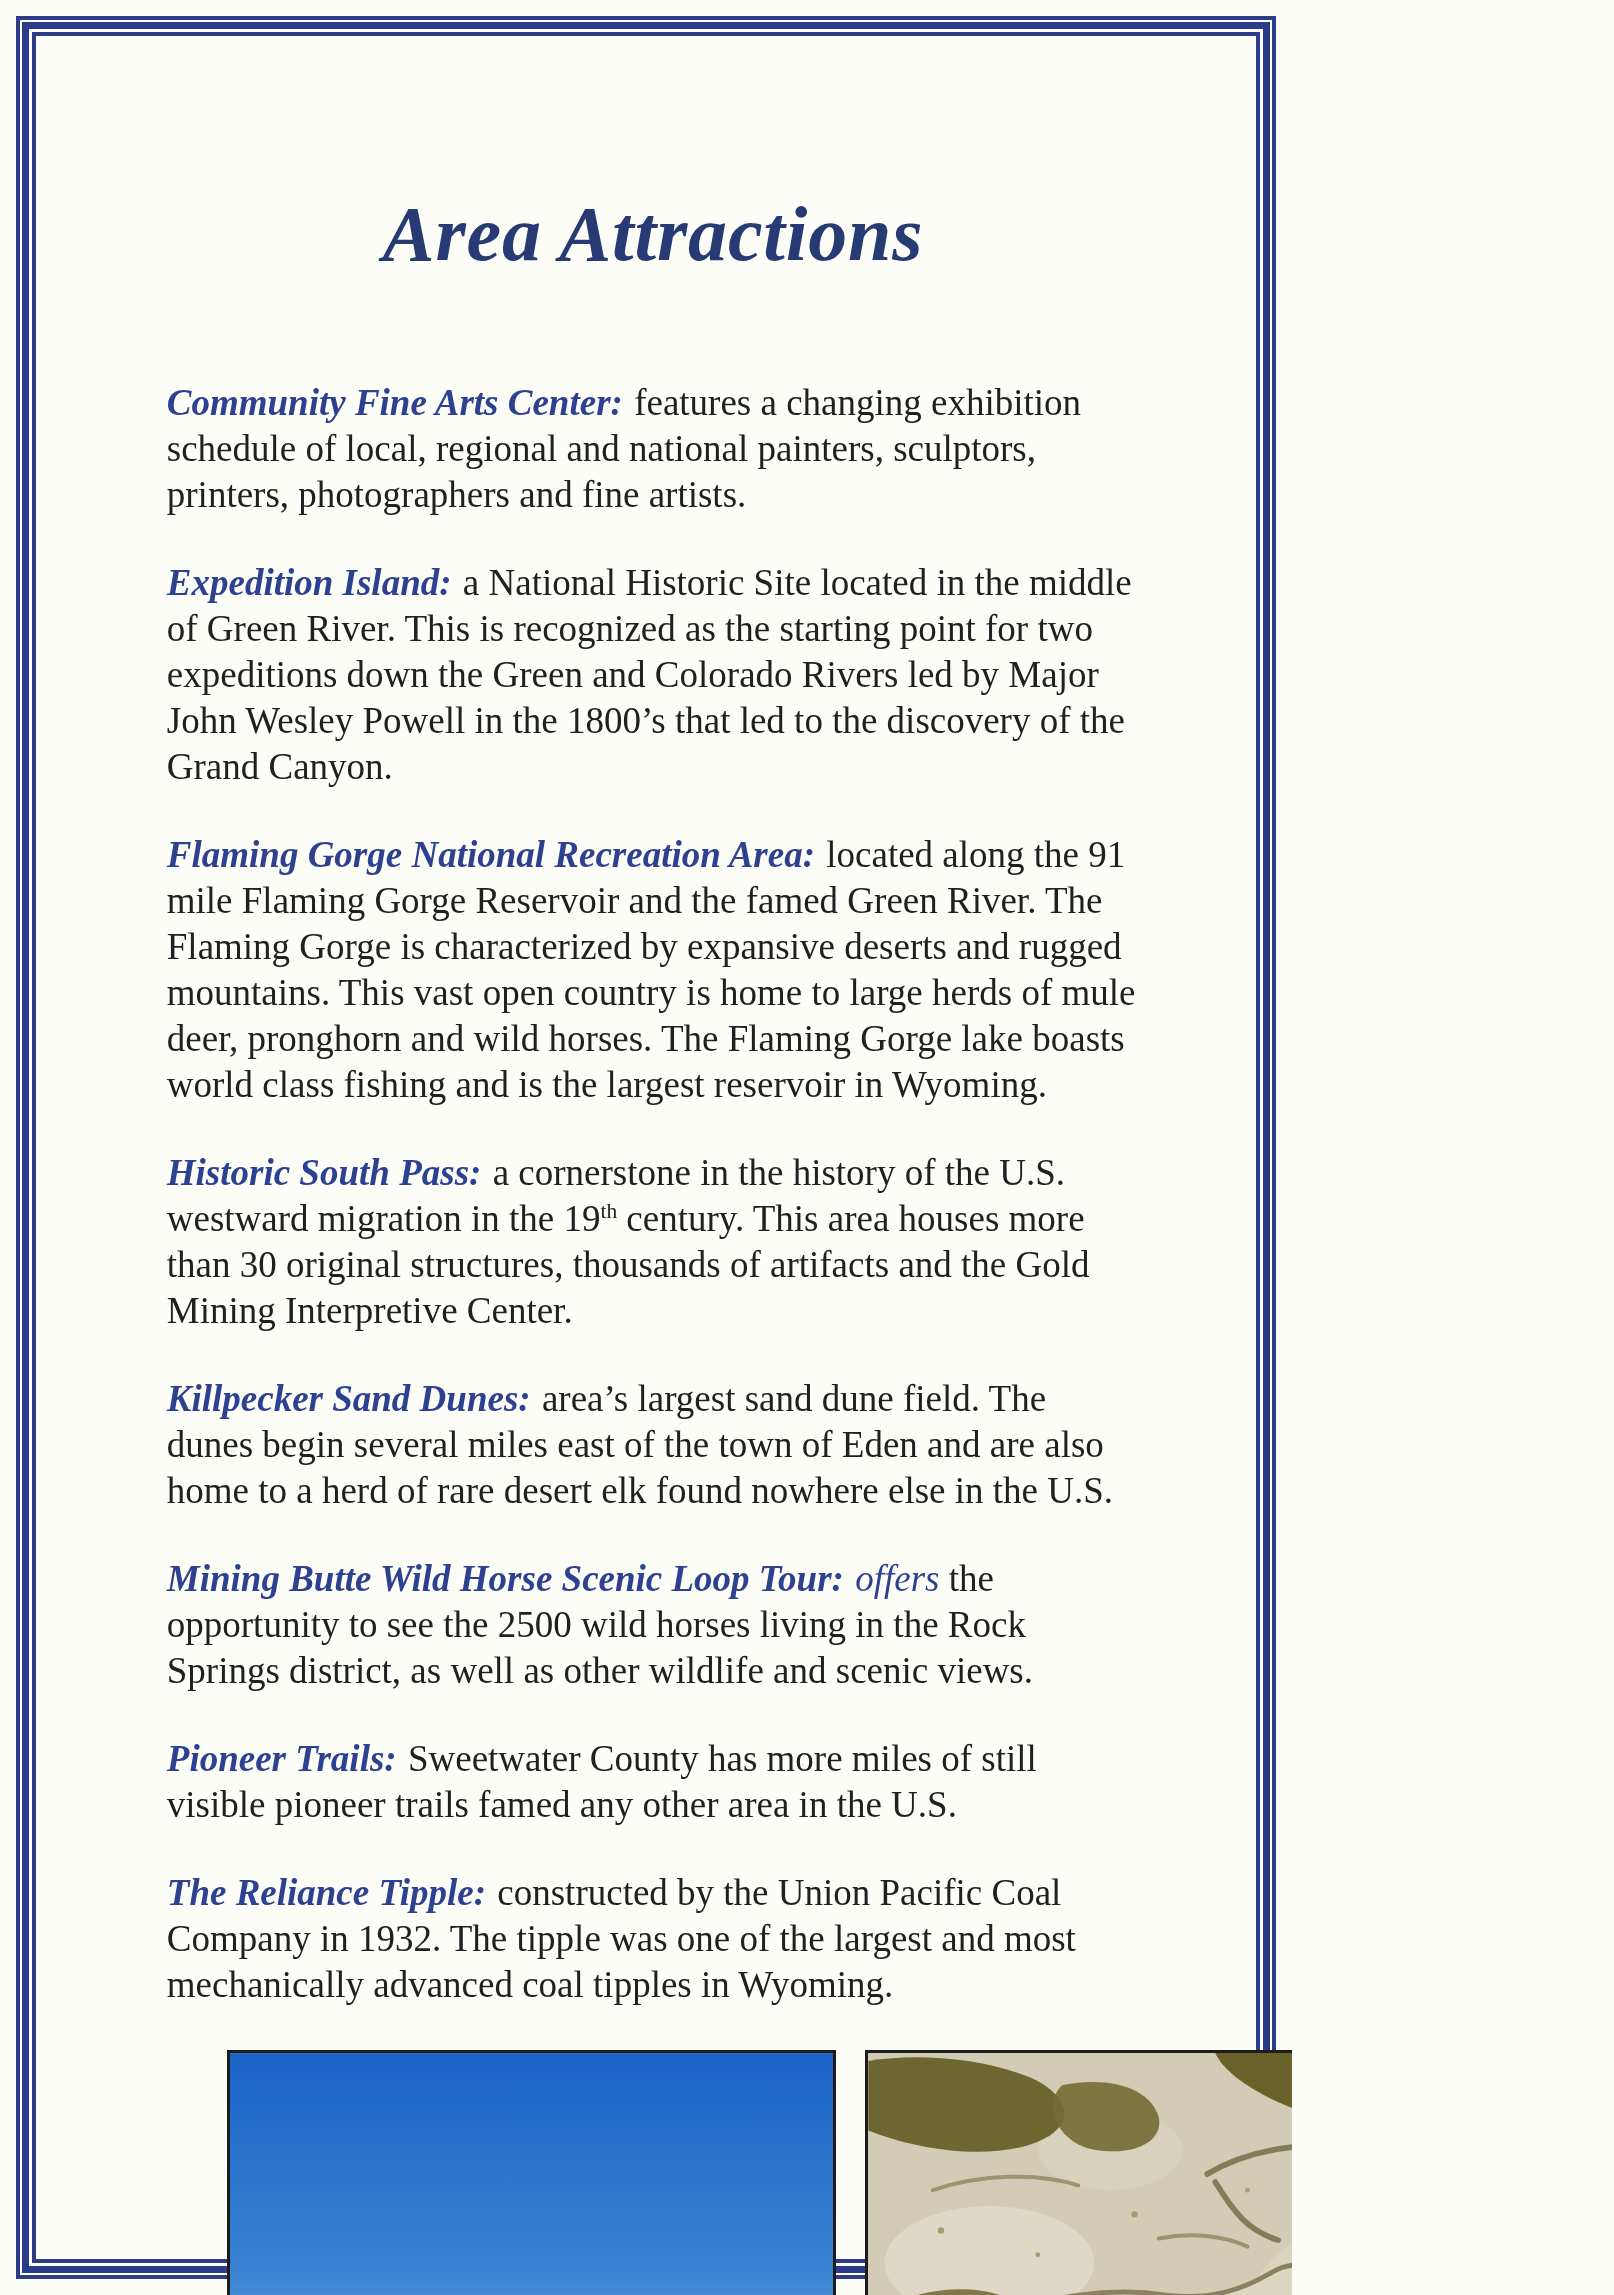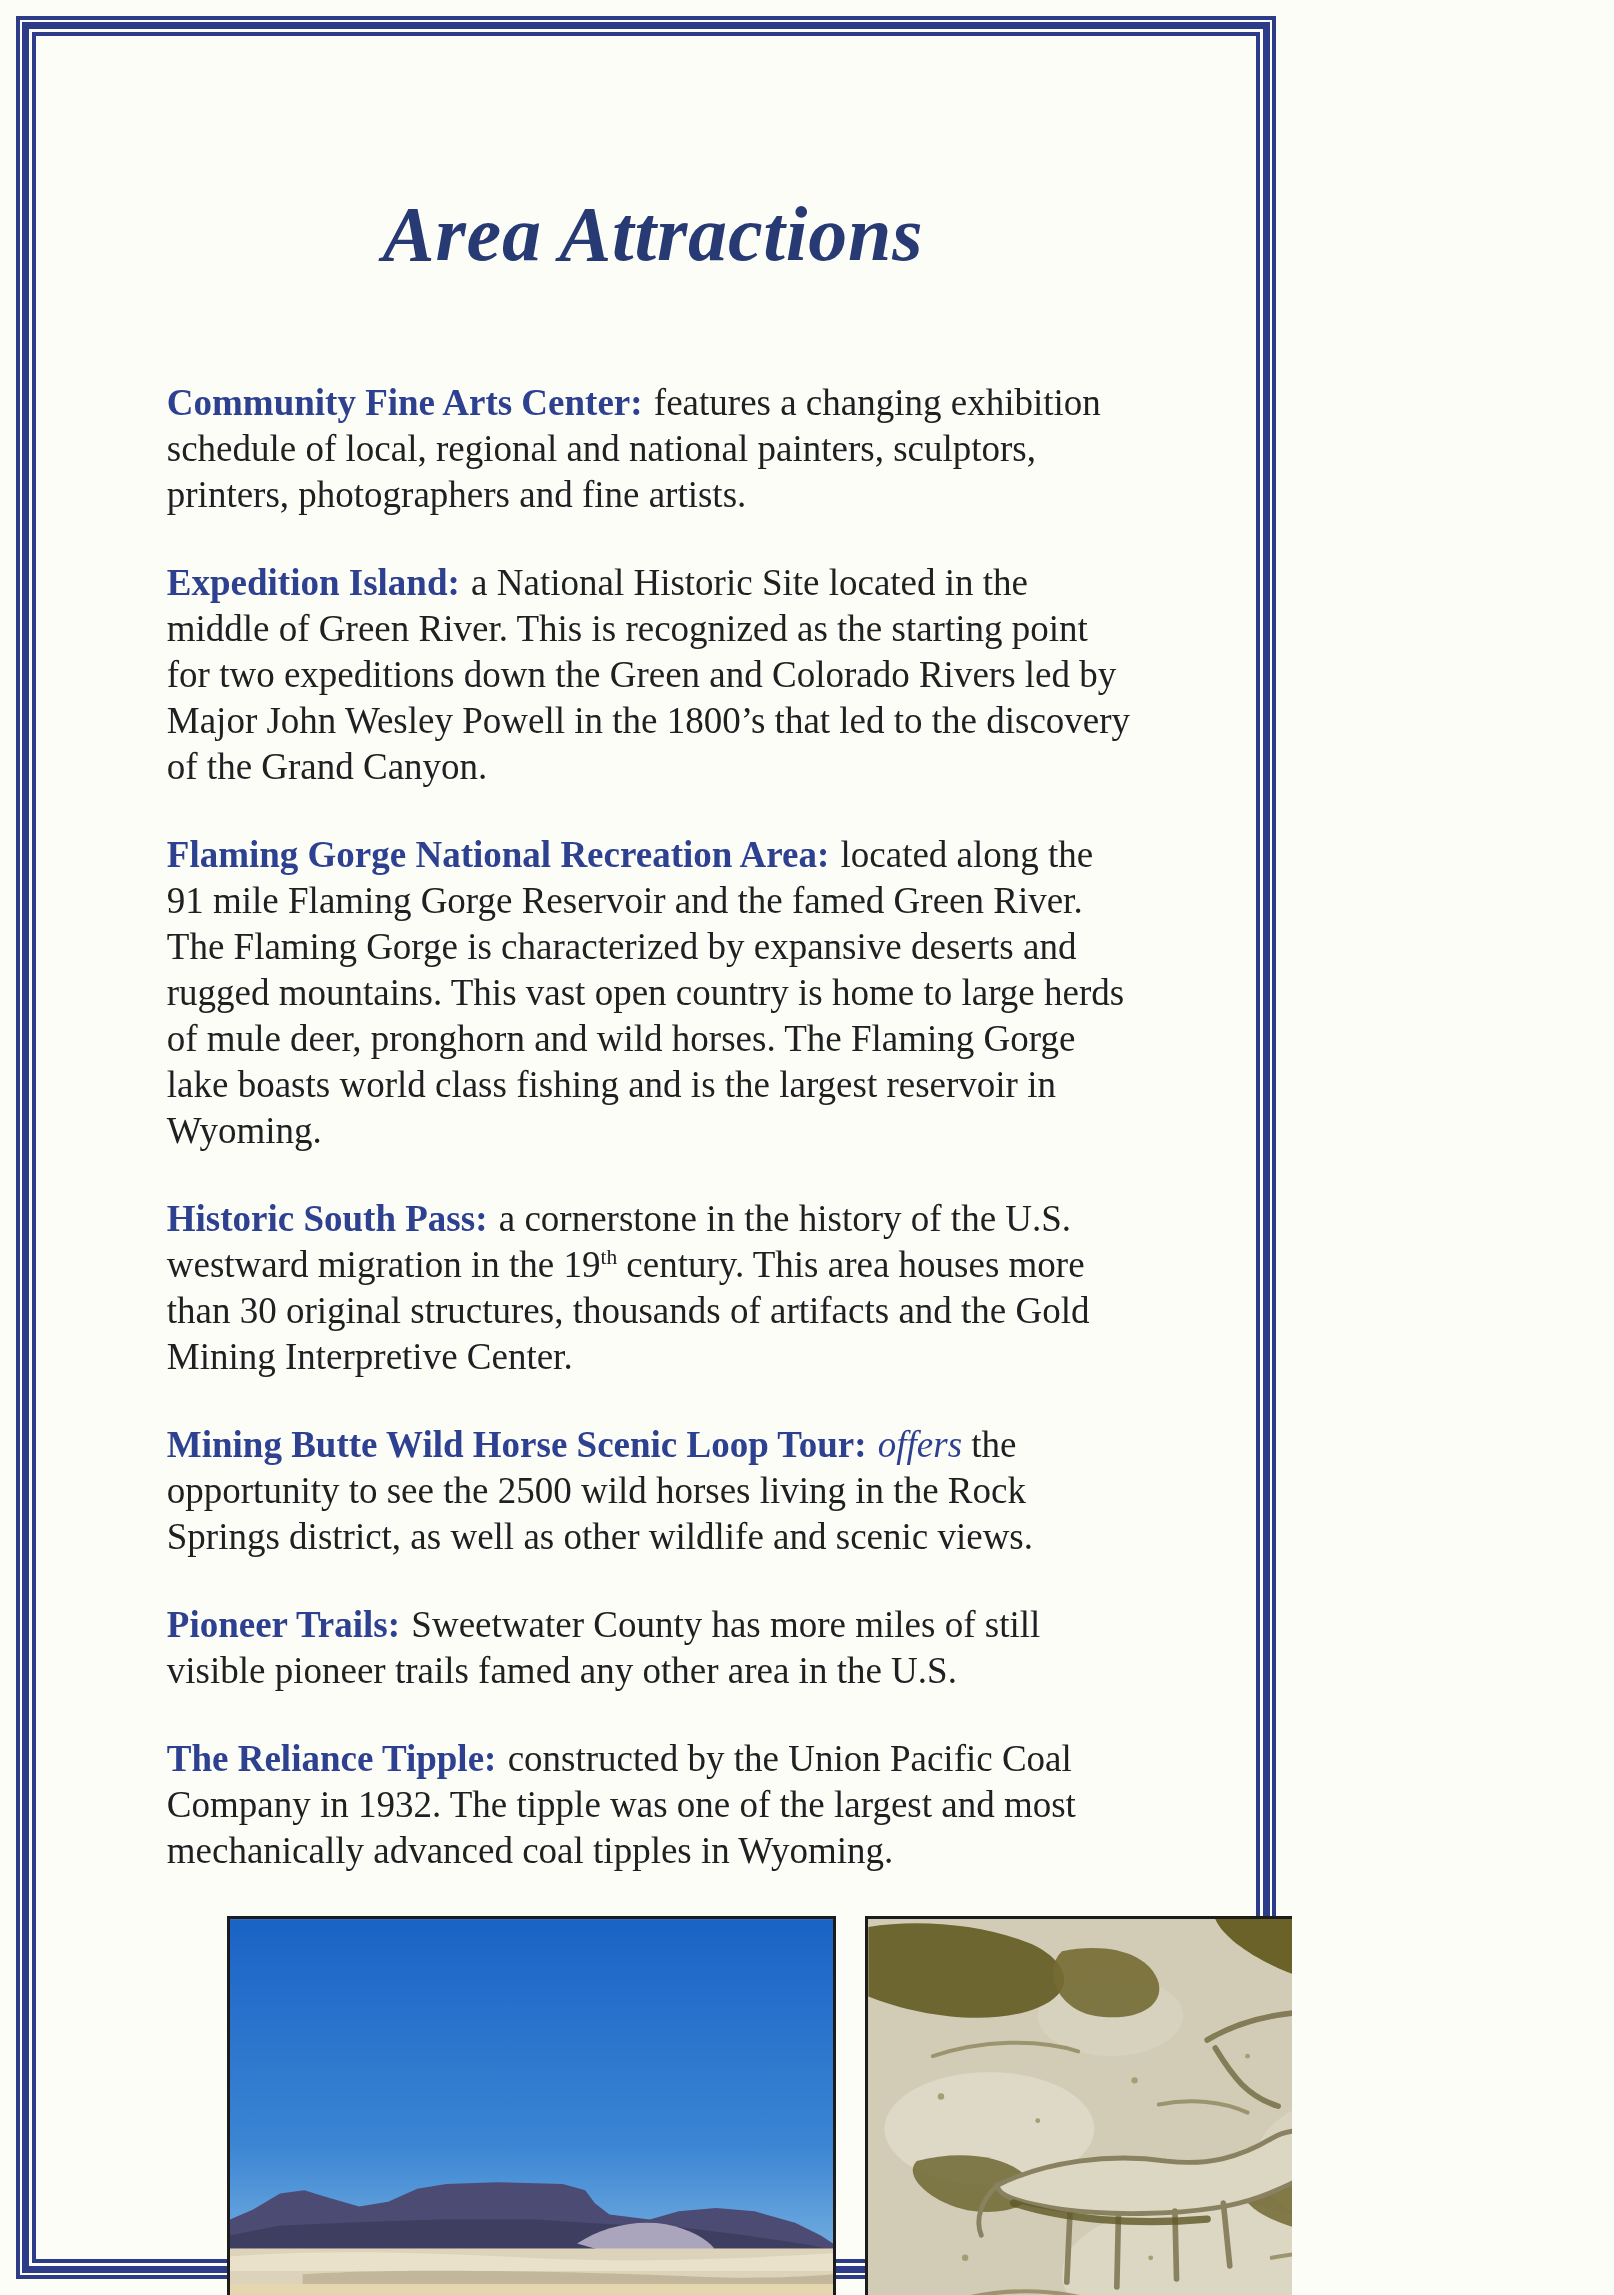--- a/index.html
+++ b/index.html
@@ -37,20 +37,21 @@
     letter-spacing:0.8px;
   }
   p.attraction{
     font-size:37px;
     line-height:46px;
     margin:0 0 42px 0;
     text-align:left;
   }
   .attr-heading{
     color:var(--heading-blue);
+    font-style:italic;
     font-weight:bold;
     padding-right:11.3px;
   }
   .blue{color:var(--heading-blue);font-style:italic;}
   sup{font-size:0.58em;line-height:0;}
   .photos{
     display:flex;
     gap:29px;
     margin-left:60px;
     align-items:flex-start;
@@ -73,20 +74,21 @@
 
         <div class="content">
 
           <h1 class="title">Area Attractions</h1>
 
           <div id="attractions">
               <p class="attraction"><span class="attr-heading">Community Fine Arts Center:</span><span><span>features a changing exhibition schedule of local, regional and national painters, sculptors, printers, photographers and fine artists.</span></span></p>
               <p class="attraction"><span class="attr-heading">Expedition Island:</span><span><span>a National Historic Site located in the middle of Green River. This is recognized as the starting point for two expeditions down the Green and Colorado Rivers led by Major John Wesley Powell in the 1800’s that led to the discovery of the Grand Canyon.</span></span></p>
               <p class="attraction"><span class="attr-heading">Flaming Gorge National Recreation Area:</span><span><span>located along the 91 mile Flaming Gorge Reservoir and the famed Green River. The Flaming Gorge is characterized by expansive deserts and rugged mountains. This vast open country is home to large herds of mule deer, pronghorn and wild horses. The Flaming Gorge lake boasts world class fishing and is the largest reservoir in Wyoming.</span></span></p>
               <p class="attraction"><span class="attr-heading">Historic South Pass:</span><span><span>a cornerstone in the history of the U.S. westward migration in the 19</span><sup>th</sup><span> century. This area houses more than 30 original structures, thousands of artifacts and the Gold Mining Interpretive Center.</span></span></p>
+              <p class="attraction"><span class="attr-heading">Killpecker Sand Dunes:</span><span><span>area’s largest sand dune field. The dunes begin several miles east of the town of Eden and are also home to a herd of rare desert elk found nowhere else in the U.S.</span></span></p>
               <p class="attraction"><span class="attr-heading">Mining Butte Wild Horse Scenic Loop Tour:</span><span><span class="blue">offers</span><span> the opportunity to see the 2500 wild horses living in the Rock Springs district, as well as other wildlife and scenic views.</span></span></p>
               <p class="attraction"><span class="attr-heading">Pioneer Trails:</span><span><span>Sweetwater County has more miles of still visible pioneer trails famed any other area in the U.S.</span></span></p>
               <p class="attraction"><span class="attr-heading">The Reliance Tipple:</span><span><span>constructed by the Union Pacific Coal Company in 1932. The tipple was one of the largest and most mechanically advanced coal tipples in Wyoming.</span></span></p>
             </div>
 
           <div class="photos">
 
             <figure class="photo">
               <svg width="603" height="466" viewBox="0 0 747 577" xmlns="http://www.w3.org/2000/svg">
                 <defs>

